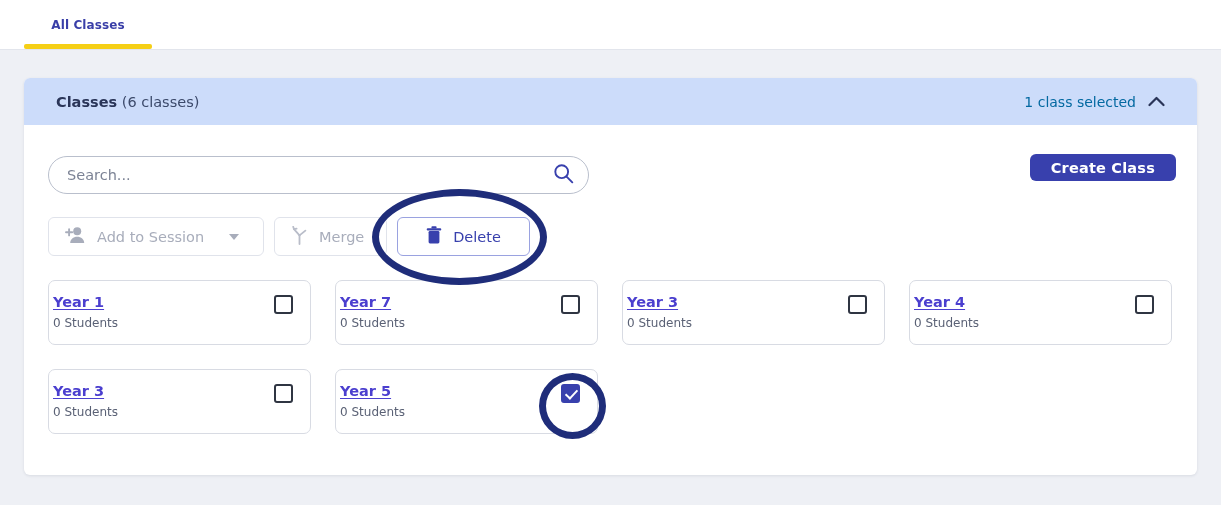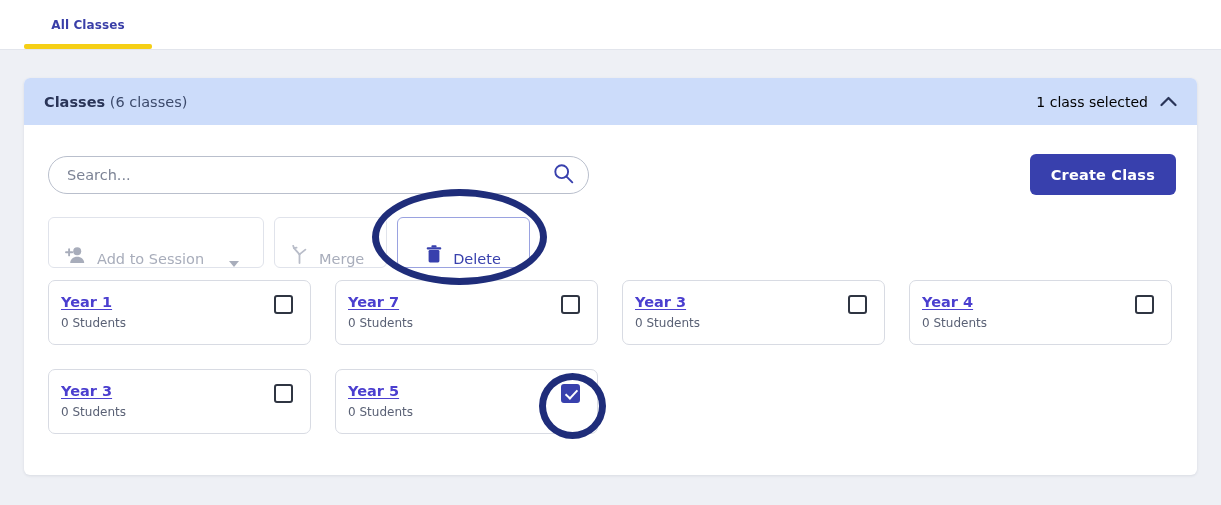--- a/index.html
+++ b/index.html
@@ -69,21 +69,21 @@
   
   .panel-head {
     position: absolute;
     left: 0; top: 0;
     width: 1173px;
     height: 47px;
     background: #ccdcfa;
     display: flex;
     align-items: center;
     justify-content: space-between;
-    padding: 0 20px;
+    padding: 0 32px;
   }
   .panel-head-left {
     font-size: 14.5px;
     color: #313d5e;
   }
   .panel-head-left b {
     font-weight: 700;
     color: #2a3558;
   }
   .panel-head-count {
@@ -91,21 +91,21 @@
     color: #3c4a6b;
   }
   .panel-head-right {
     display: flex;
     align-items: center;
     gap: 12px;
     cursor: pointer;
   }
   .selected-text {
     font-size: 14px;
-    color: #000000;
+    color: #0369a1;
   }
   .chev { display: block; }
 
   
   .panel-body {
     position: absolute;
     left: 0;
     top: 47px;
     width: 1173px;
     height: 350px;
@@ -134,21 +134,21 @@
     font-size: 14.5px;
     color: #14532d;
     background: transparent;
   }
   .search-input::placeholder { color: #7c8395; }
 
   .create-btn {
     position: absolute;
     right: 21px;
     top: 29px;
-    height: 41px;
+    height: 27px;
     padding: 0 21px;
     background: #3840ad;
     color: #fff;
     border: none;
     border-radius: 6px;
     font-family: inherit;
     font-size: 14.5px;
     font-weight: 700;
     cursor: pointer;
     letter-spacing: 0.2px;
@@ -157,23 +157,23 @@
   
   .toolbar {
     position: absolute;
     left: 24px;
     top: 92px;
     display: flex;
     align-items: center;
     gap: 10px;
   }
   .tbtn {
-    height: 51px;
-    display: flex;
-    align-items: flex-end;
+    height: 39px;
+    display: flex;
+    align-items: center;
     gap: 11px;
     padding: 0 16px;
     border: 1px solid #dadde6;
     border-radius: 6px;
     background: #fff;
     font-family: inherit;
     font-size: 14.5px;
     color: #a8adbb;
     cursor: default;
     white-space: nowrap;
@@ -205,21 +205,21 @@
     flex-wrap: wrap;
     gap: 24px 24px;
   }
   .card {
     width: 263px;
     height: 65px;
     border: 1px solid #d8dbe3;
     border-radius: 7px;
     background: #fff;
     position: relative;
-    padding: 11px 16px 0 12px;
+    padding: 11px 16px 0 4px;
   }
   .card-title {
     font-size: 14.5px;
     font-weight: 700;
     color: #4b3fcf;
     text-decoration: underline;
     text-underline-offset: 2px;
     cursor: pointer;
     display: inline-block;
   }

